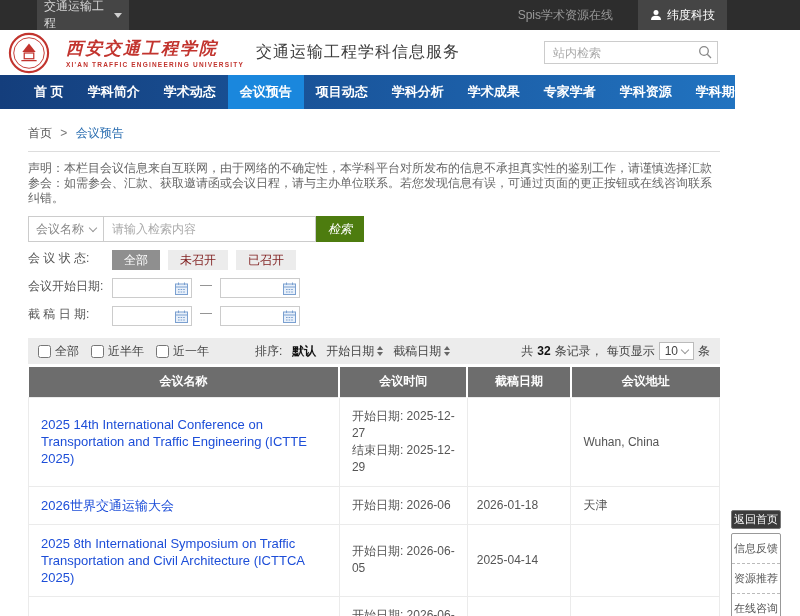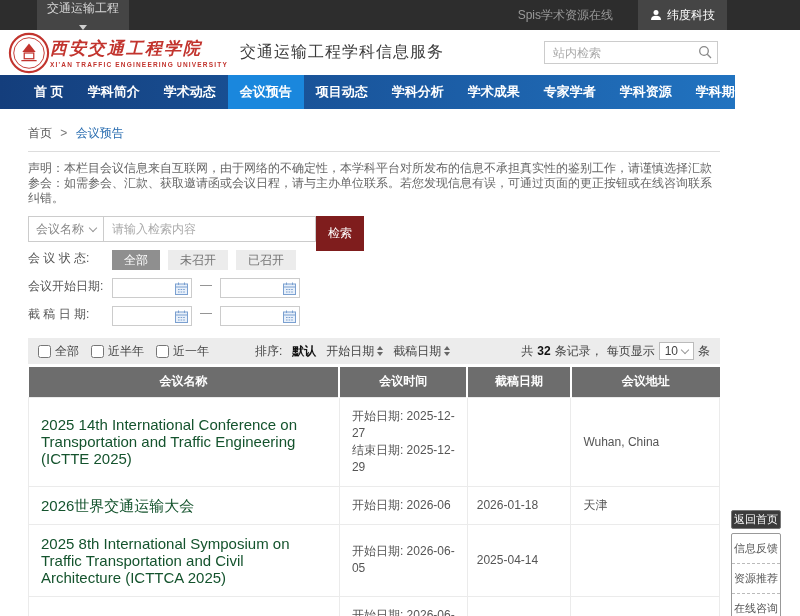--- a/index.html
+++ b/index.html
@@ -4,31 +4,31 @@
 <style>
   * { margin:0; padding:0; box-sizing:border-box; }
   html,body { width:800px; height:616px; overflow:hidden; background:#fff;
     font-family:"Liberation Sans","DejaVu Sans",sans-serif; }
   body { position:relative; }
 
   
   .topbar { height:30px; background:#2d2d2d; display:flex; align-items:center; }
   .tb-select { margin-left:37px; width:92px; height:30px; background:#454545;
     display:flex; align-items:center; justify-content:space-between; padding:0 7px;
-    color:#d6d6d6; font-size:12px; cursor:pointer;flex-direction:column; }
+    color:#d6d6d6; font-size:12px; cursor:pointer; }
   .caret-down { width:0; height:0; border-left:4px solid transparent;
     border-right:4px solid transparent; border-top:5px solid #cfcfcf; }
   .tb-platform { margin-left:auto; margin-right:25px; color:#9a9a9a; font-size:12px; cursor:pointer; }
   .tb-vendor { height:30px; background:#454545; display:flex; align-items:center; gap:5px;
     padding:0 12px; margin-right:73px; color:#fff; font-size:12px; cursor:pointer; }
 
   
   .header { height:45px; background:#fff; display:flex; align-items:center; padding-left:8px; position:relative; }
   .logo-seal { width:42px; height:42px; flex:0 0 auto; }
-  .logo-text { margin-left:0; color:#c2342e; }
+  .logo-text { margin-left:16px; color:#c2342e; }
   .logo-cn { font-family:"DejaVu Serif","Liberation Serif",serif; font-style:italic; font-weight:bold;
     font-size:17px; letter-spacing:2px; white-space:nowrap; }
   .logo-en { font-size:6.5px; font-weight:bold; letter-spacing:1.2px; white-space:nowrap; margin-top:1px; }
   .site-title { margin-left:12px; font-size:16px; color:#3b3b3b; letter-spacing:1px; white-space:nowrap; }
   .site-search { position:absolute; right:82px; top:11px; width:174px; height:23px; }
   .site-search input { width:100%; height:100%; border:1px solid #ccc; padding:0 26px 0 8px;
     font-size:12px; color:#333; outline:none; }
   .site-search input::placeholder { color:#aaa; }
   .search-icon { position:absolute; right:6px; top:4px; }
 
@@ -50,27 +50,27 @@
     font-size:12px; color:#666; line-height:15px; }
 
   .search-row { margin-top:10px; display:flex; height:26px; }
   .field-select { width:76px; height:26px; border:1px solid #ccc; display:flex; align-items:center;
     justify-content:space-between; padding:0 7px; font-size:12px; color:#888; background:#fff; cursor:pointer; }
   .chev { width:6px; height:6px; border-right:1px solid #999; border-bottom:1px solid #999;
     transform:rotate(45deg); margin-top:-3px; }
   .search-row input { width:212px; height:26px; border:1px solid #ccc; border-left:none;
     padding:0 8px; font-size:12px; outline:none; }
   .search-row input::placeholder { color:#aaa; }
-  .search-btn { width:48px; height:35px; background:#7f1d1d; color:#fff; border:none;
-    font-size:12px; cursor:pointer; }
+  .search-btn { width:48px; height:26px; background:#4d7c0f; color:#fff; border:none;
+    font-size:12px; cursor:pointer;font-style:italic; }
 
   .form-row { margin-top:8px; display:flex; font-size:12px; color:#555; }
   .form-label { width:84px; white-space:nowrap; }
   .pill { height:20px; padding:0 12px; font-size:12px; line-height:20px; margin-right:8px;
-    background:#ececec; color:#737373; cursor:pointer; }
+    background:#ececec; color:#7f1d1d; cursor:pointer; }
   .pill.active { background:#8f8f8f; color:#fff; }
   .date-box { position:relative; width:80px; height:20px; border:1px solid #ccc; background:#fff; }
   .date-box input { width:58px; height:18px; border:none; outline:none; font-size:11px; padding:0 4px; }
   .cal-icon { position:absolute; right:3px; top:3px; }
   .date-dash { margin:0 8px; color:#888; }
 
   .filter-bar { margin-top:12px; height:26px; background:#ececec; display:flex;
     align-items:center; padding:0 10px; font-size:12px; color:#444; }
   .chk { display:flex; align-items:center; gap:4px; margin-right:12px; cursor:pointer; }
   .chk input { width:13px; height:13px; margin:0; }
@@ -87,21 +87,21 @@
   .pp-select { height:18px; border:1px solid #bbb; background:#fff; display:flex; align-items:center;
     gap:4px; padding:0 5px; cursor:pointer; }
   .pp-select .chev { margin-top:-2px; }
 
   
   table.conf { margin-top:3px; width:100%; border-collapse:collapse; table-layout:fixed; }
   th { background:#6d6d6d; color:#fff; font-size:12px; font-weight:bold; height:30px;
     border-right:2px solid #fff; }
   th:last-child { border-right:none; }
   td { border:1px solid #ebebeb; font-size:12px; color:#555; padding:10px 12px; vertical-align:middle; }
-  td.c-name a { color:#14532d; font-size:15px; text-decoration:none; line-height:17px; cursor:pointer; }
+  td.c-name a { color:#1d4ed8; font-size:13px; text-decoration:none; line-height:17px; cursor:pointer; }
   .time-line { line-height:17px; }
   .time-line:empty { display:none; }
   td.c-deadline { padding-left:9px; }
 
   
   .float-menu { position:absolute; left:731px; top:510px; width:50px; }
   .back-home { height:19px; line-height:17px; background:#3b3b3b; color:#fff; border:1px solid #777;
     border-radius:2px; font-size:11px; text-align:center; cursor:pointer; }
   .fm-box { margin-top:4px; border:1px solid #999; border-radius:2px; background:#fff; }
   .fm-item { font-size:11px; color:#555; text-align:center; padding:7px 0; cursor:pointer; }

